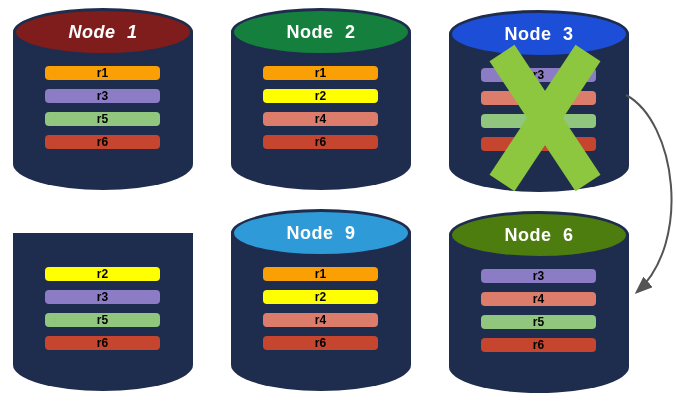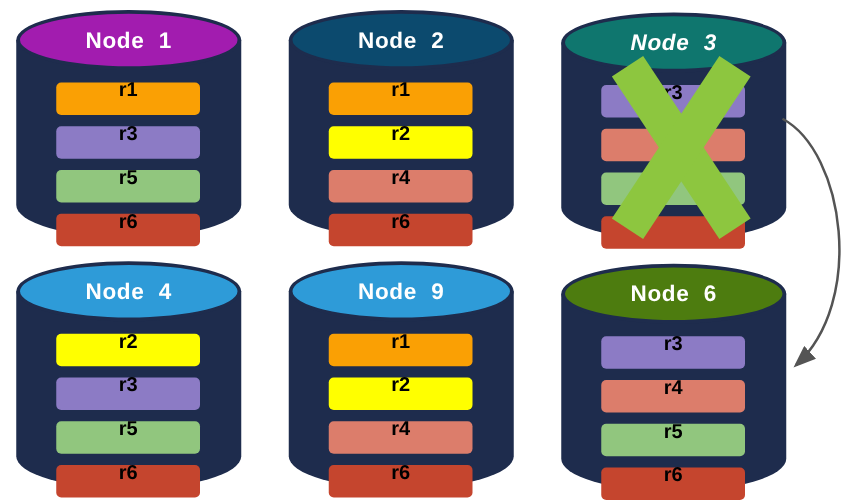--- a/index.html
+++ b/index.html
@@ -27,22 +27,22 @@
   }
   .node-title {
     color:#ffffff; font-weight:bold; font-size:18px;
     word-spacing:6px; letter-spacing:0.5px; margin-top:1px;
   }
   .bars {
     position:absolute; left:32px; top:58px; width:115px;
     display:flex; flex-direction:column; gap:9px; z-index:3;
   }
   .bar {
-    height:26px; border-radius:4px;
-    text-align:center; font-size:16px; font-weight:bold;
+    height:14px; border-radius:4px;
+    text-align:center; font-size:12px; font-weight:bold;
     line-height:14px; color:#000000;
   }
 
   
   .x-mark {
     position:absolute; left:36px; top:40px; width:120px; height:136px;
     z-index:5; overflow:visible;
   }
 
   
@@ -51,66 +51,63 @@
     z-index:8; pointer-events:none;
   }
 </style>
 </head>
 <body>
 
 <div class="canvas">
 
   <div class="node" style="left:13px; top:8px;">
     <div class="cyl-body" style="background: rgb(30, 44, 77);"></div>
-    <div class="cyl-top" style="background: #a21caf;">
+    <div class="cyl-top" style="background: #7f1d1d; font-style: italic;">
       <div class="node-title">Node 1</div>
     </div>
     <div class="bars">
       <div class="bar" style="background: rgb(250, 160, 4);">r1</div>
       <div class="bar" style="background: rgb(140, 123, 197);">r3</div>
       <div class="bar" style="background: rgb(145, 198, 126);">r5</div>
       <div class="bar" style="background: rgb(197, 69, 46);">r6</div>
     </div>
   </div>
 
   <div class="node" style="left:231px; top:8px;">
     <div class="cyl-body" style="background: rgb(30, 44, 77);"></div>
-    <div class="cyl-top" style="background: #0c4a6e;">
+    <div class="cyl-top" style="background: #15803d;">
       <div class="node-title">Node 2</div>
     </div>
     <div class="bars">
       <div class="bar" style="background: rgb(250, 160, 4);">r1</div>
       <div class="bar" style="background: rgb(255, 255, 0);">r2</div>
       <div class="bar" style="background: rgb(220, 125, 107);">r4</div>
       <div class="bar" style="background: rgb(197, 69, 46);">r6</div>
     </div>
   </div>
 
   <div class="node" style="left:449px; top:10px;">
     <div class="cyl-body" style="background: rgb(30, 44, 77);"></div>
-    <div class="cyl-top" style="background: #0f766e; font-style: italic;">
+    <div class="cyl-top" style="background: #1d4ed8;">
       <div class="node-title">Node 3</div>
     </div>
     <div class="bars">
       <div class="bar" style="background: rgb(140, 123, 197);">r3</div>
       <div class="bar" style="background: rgb(220, 125, 107);"></div>
       <div class="bar" style="background: rgb(145, 198, 126);"></div>
       <div class="bar" style="background: rgb(197, 69, 46);"></div>
     </div>
     <svg class="x-mark" viewBox="0 0 120 136">
       <line x1="17" y1="3" x2="103" y2="133" stroke-width="30" stroke="#8DC63F"></line>
       <line x1="103" y1="3" x2="17" y2="133" stroke-width="30" stroke="#8DC63F"></line>
     </svg>
   </div>
 
   <div class="node" style="left:13px; top:209px;">
     <div class="cyl-body" style="background: rgb(30, 44, 77);"></div>
-    <div class="cyl-top" style="background: rgb(46, 155, 216);">
-      <div class="node-title">Node 4</div>
-    </div>
     <div class="bars">
       <div class="bar" style="background: rgb(255, 255, 0);">r2</div>
       <div class="bar" style="background: rgb(140, 123, 197);">r3</div>
       <div class="bar" style="background: rgb(145, 198, 126);">r5</div>
       <div class="bar" style="background: rgb(197, 69, 46);">r6</div>
     </div>
   </div>
 
   <div class="node" style="left:231px; top:209px;">
     <div class="cyl-body" style="background: rgb(30, 44, 77);"></div>

